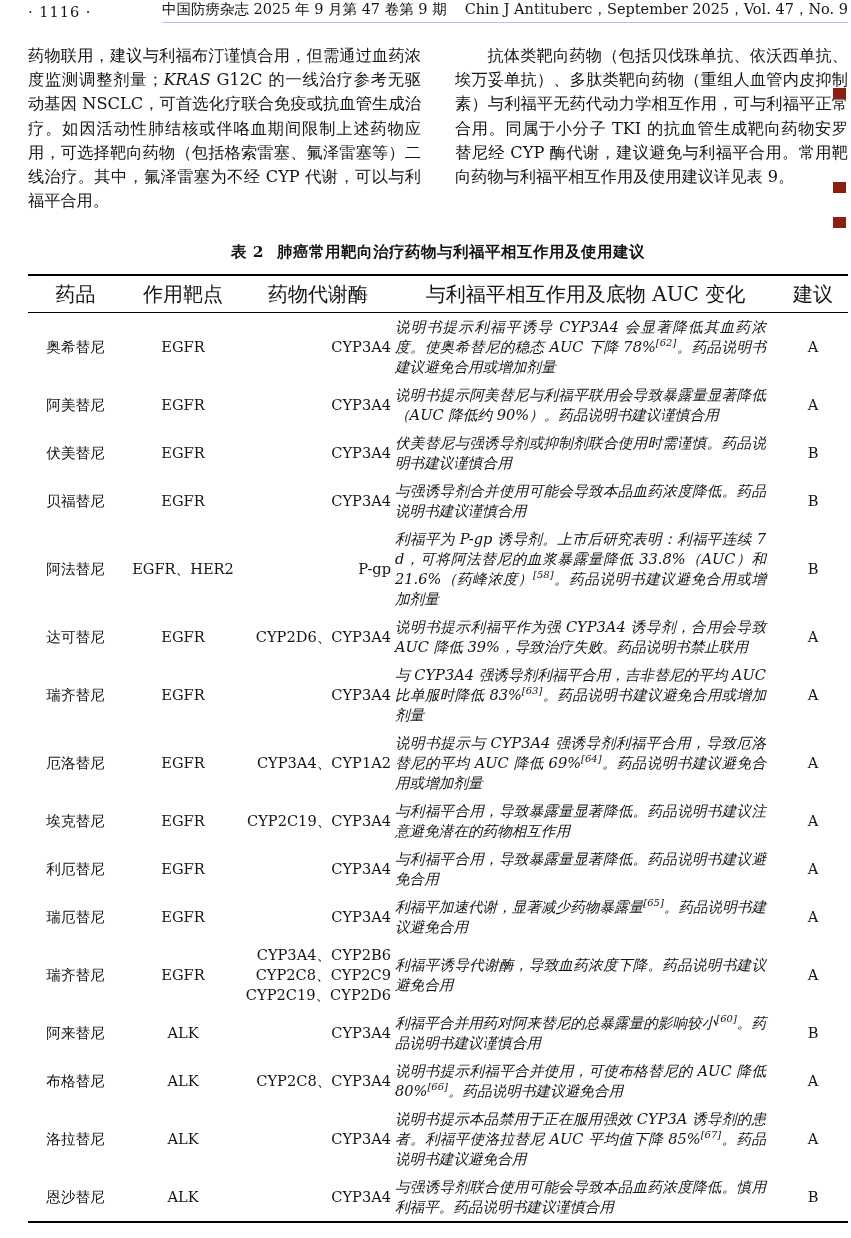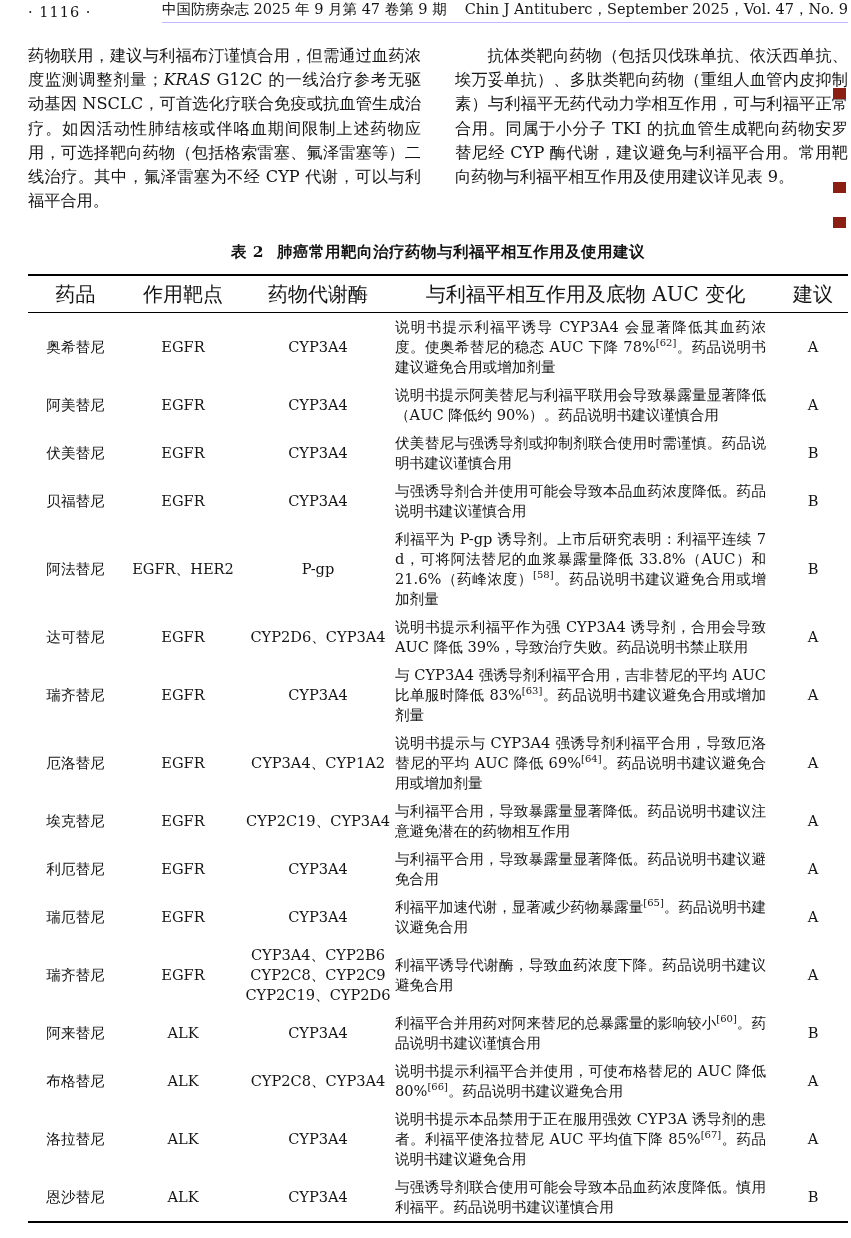--- a/index.html
+++ b/index.html
@@ -27,22 +27,22 @@
   .cap-label{margin-right:13px;margin-top:41px;}
 
   
   table{width:820px;border-collapse:collapse;border-top:2.5px solid #000;border-bottom:2.5px solid #000;
         font-size:14.6px;line-height:20px;table-layout:fixed;}
   col.w1{width:95px;}  col.w2{width:120px;} col.w3{width:150px;} col.w4{width:385px;} col.w5{width:70px;}
   thead tr{border-bottom:1.5px solid #000;}
   th{font-weight:normal;font-size:20px;padding:8px 2px;text-align:center;}
   td{padding:4px 2px;vertical-align:middle;}
   .c-drug,.c-target,.c-enzyme,.c-rec{text-align:center;}
-  .c-enzyme{white-space:pre-line;}
-  .c-desc{text-align:justify;padding-right:12px;}
+  .c-enzyme{white-space:pre-line;text-align:right;}
+  .c-desc{text-align:justify;padding-right:12px;font-style:italic;}
   .c-rec{position:relative;}
   sup{font-size:10px;line-height:0;}
   .text-mark{position:absolute;right:5px;width:13px;height:11px;}
 </style>
 </head>
 <body>
 
 <div class="page">
 
   <div class="header">

